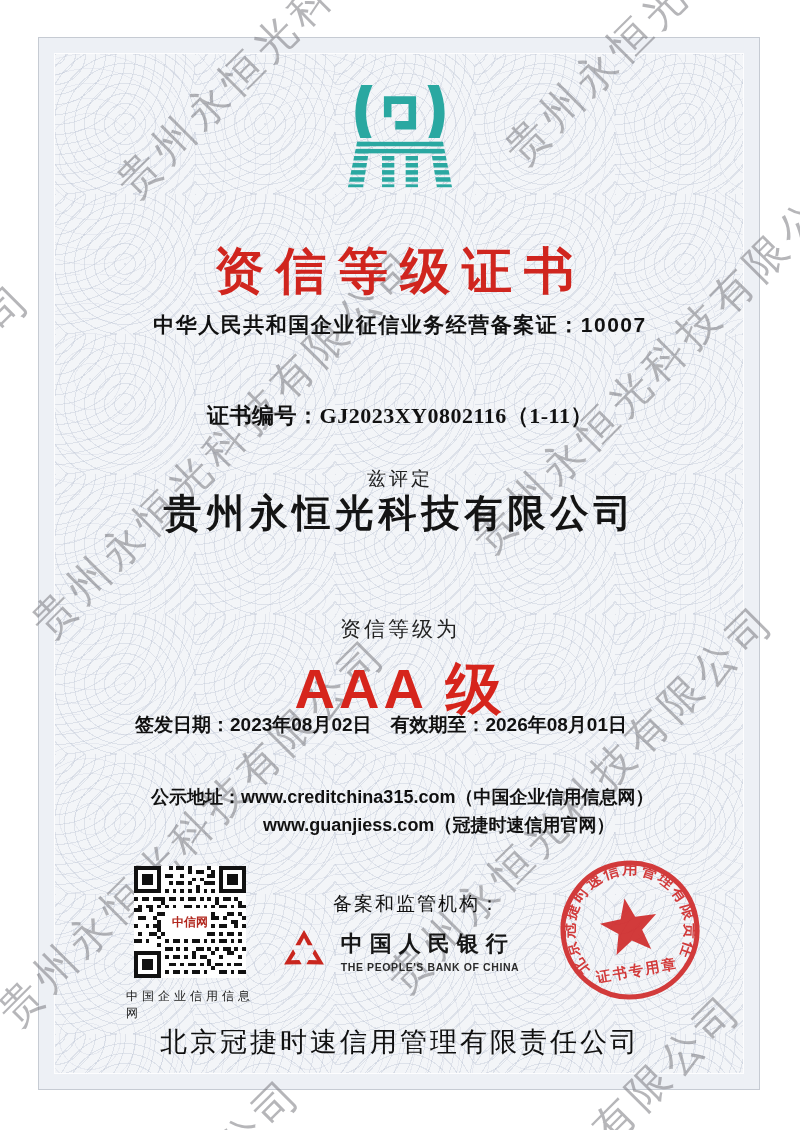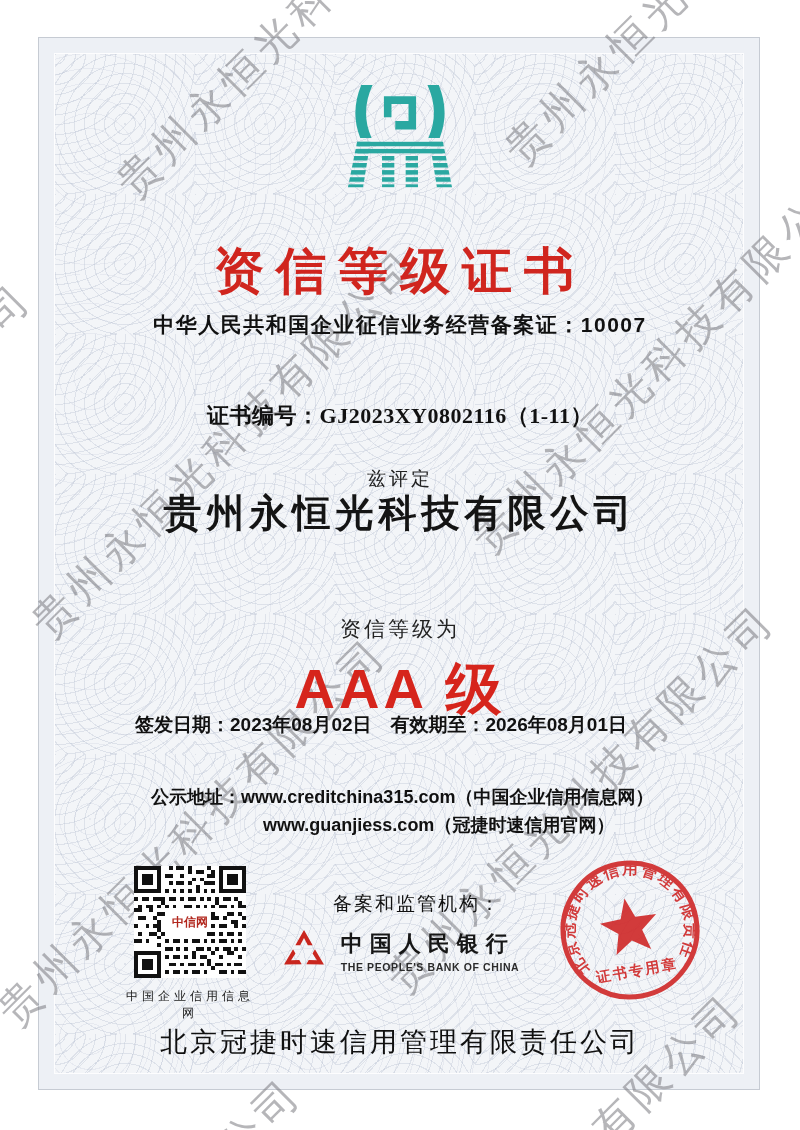--- a/index.html
+++ b/index.html
@@ -49,21 +49,21 @@
   .rating-label{top:615px;font-size:21px;letter-spacing:3px;color:#222;}
   .rating{top:652px;font-size:56px;font-weight:bold;color:#d6251c;letter-spacing:4px;}
 
   .dates{left:135px;top:712px;width:492px;display:flex;justify-content:space-between;
     font-size:19px;font-weight:bold;}
   .publicity{left:151px;top:783px;font-size:18px;font-weight:bold;line-height:28px;}
   .publicity .line2{margin-left:112px;}
 
   .qr-box{left:134px;top:866px;width:112px;height:112px;background:#14b8a6;}
   .qr-box svg{display:block;width:112px;height:112px;}
-  .qr-caption{left:126px;top:988px;width:128px;text-align:center;
+  .qr-caption{left:126px;top:988px;width:128px;text-align:left;
     font-size:12px;letter-spacing:4px;color:#1a1a1a;}
 
   .regulator{top:891px;font-size:19px;letter-spacing:2px;font-weight:500;padding-left:17px;}
 
   .pboc{left:0;top:928px;width:800px;display:flex;justify-content:center;align-items:center;gap:14px;}
   .pboc-text{display:flex;flex-direction:column;}
   .pboc-cn{font-size:22px;font-weight:600;letter-spacing:7px;color:#161616;
     font-family:"Liberation Serif","DejaVu Serif",serif;}
   .pboc-en{font-size:10.5px;font-weight:bold;letter-spacing:.6px;color:#2a2a2a;margin-top:2px;}
 

